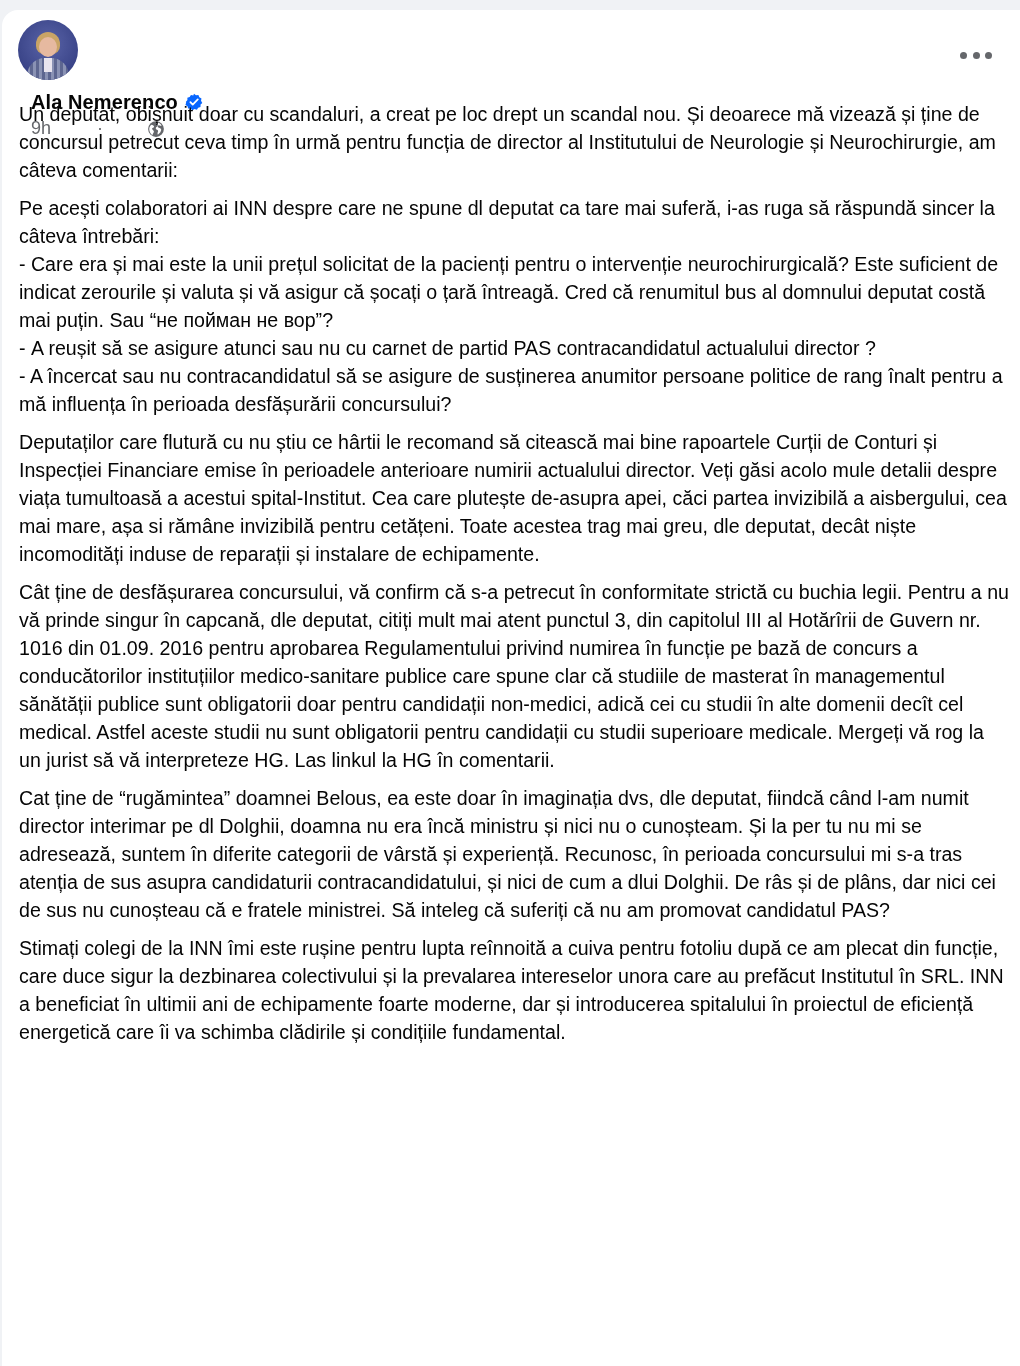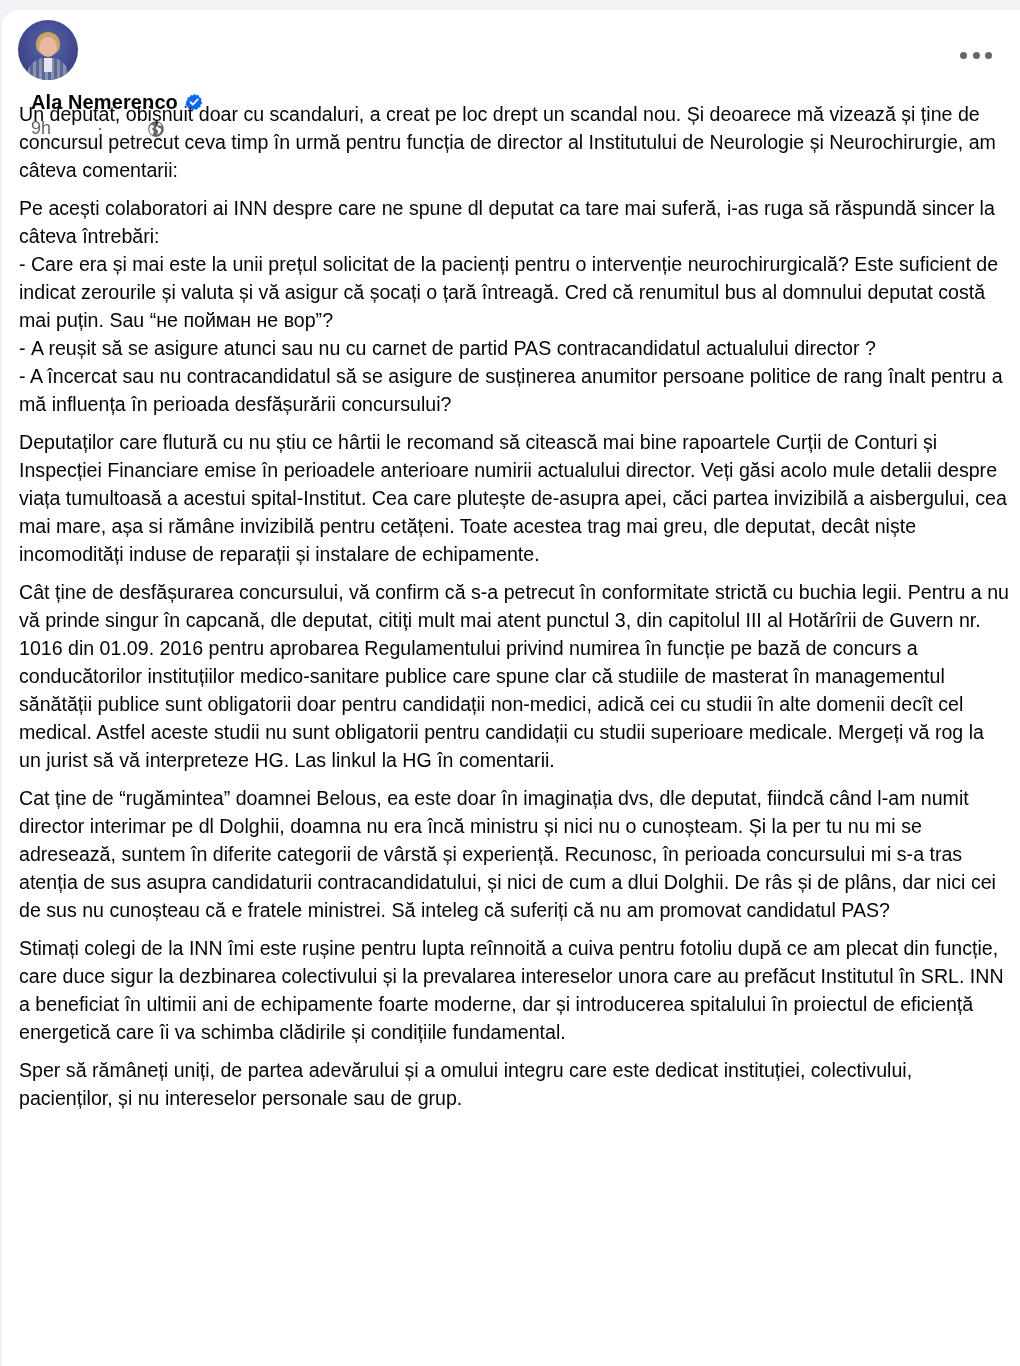--- a/index.html
+++ b/index.html
@@ -178,14 +178,13 @@
 <div class="post-body">
   <p>Un deputat, obișnuit doar cu scandaluri, a creat pe loc drept un scandal nou. Și deoarece mă vizează și ține de concursul petrecut ceva timp în urmă pentru funcția de director al Institutului de Neurologie și Neurochirurgie, am câteva comentarii:</p>
   <p>Pe acești colaboratori ai INN despre care ne spune dl deputat ca tare mai suferă, i-as ruga să răspundă sincer la câteva întrebări:
 - Care era și mai este la unii prețul solicitat de la pacienți pentru o intervenție neurochirurgicală? Este suficient de indicat zerourile și valuta și vă asigur că șocați o țară întreagă. Cred că renumitul bus al domnului deputat costă mai puțin. Sau “не пойман не вор”?
 - A reușit să se asigure atunci sau nu cu carnet de partid PAS contracandidatul actualului director ?
 - A încercat sau nu contracandidatul să se asigure de susținerea anumitor persoane politice de rang înalt pentru a mă influența în perioada desfășurării concursului?</p>
   <p>Deputaților care flutură cu nu știu ce hârtii le recomand să citească mai bine rapoartele Curții de Conturi și Inspecției Financiare emise în perioadele anterioare numirii actualului director. Veți găsi acolo mule detalii despre viața tumultoasă a acestui spital-Institut. Cea care plutește de-asupra apei, căci partea invizibilă a aisbergului, cea mai mare, așa si rămâne invizibilă pentru cetățeni. Toate acestea trag mai greu, dle deputat, decât niște incomodități induse de reparații și instalare de echipamente.</p>
   <p>Cât ține de desfășurarea concursului, vă confirm că s-a petrecut în conformitate strictă cu buchia legii. Pentru a nu vă prinde singur în capcană, dle deputat, citiți mult mai atent punctul 3, din capitolul III al Hotărîrii de Guvern nr. 1016 din 01.09. 2016 pentru aprobarea Regulamentului privind numirea în funcție pe bază de concurs a conducătorilor instituțiilor medico-sanitare publice care spune clar că studiile de masterat în managementul sănătății publice sunt obligatorii doar pentru candidații non-medici, adică cei cu studii în alte domenii decît cel medical. Astfel aceste studii nu sunt obligatorii pentru candidații cu studii superioare medicale. Mergeți vă rog la un jurist să vă interpreteze HG. Las linkul la HG în comentarii.</p>
   <p>Cat ține de “rugămintea” doamnei Belous, ea este doar în imaginația dvs, dle deputat, fiindcă când l-am numit director interimar pe dl Dolghii, doamna nu era încă ministru și nici nu o cunoșteam. Și la per tu nu mi se adresează, suntem în diferite categorii de vârstă și experiență. Recunosc, în perioada concursului mi s-a tras atenția de sus asupra candidaturii contracandidatului, și nici de cum a dlui Dolghii. De râs și de plâns, dar nici cei de sus nu cunoșteau că e fratele ministrei. Să inteleg că suferiți că nu am promovat candidatul PAS?</p>
   <p>Stimați colegi de la INN îmi este rușine pentru lupta reînnoită a cuiva pentru fotoliu după ce am plecat din funcție, care duce sigur la dezbinarea colectivului și la prevalarea intereselor unora care au prefăcut Institutul în SRL. INN a beneficiat în ultimii ani de echipamente foarte moderne, dar și introducerea spitalului în proiectul de eficiență energetică care îi va schimba clădirile și condițiile fundamental.</p>
-  <p>Sper să rămâneți uniți, de partea adevărului și a omului integru care este dedicat instituției, colectivului, pacienților, și nu intereselor personale sau de grup.</p>
 </div>
 
 </body></html>

